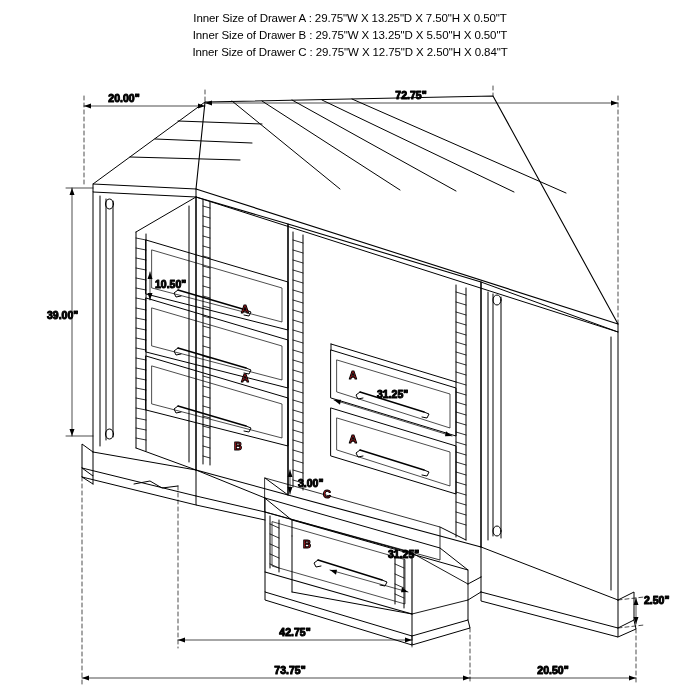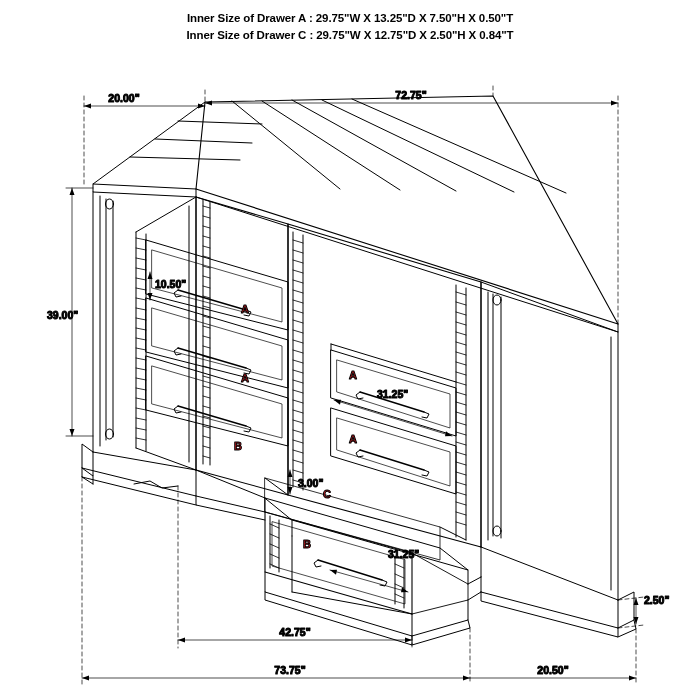--- a/index.html
+++ b/index.html
@@ -13,21 +13,21 @@
   }
   #stage{position:absolute;left:0;top:0;width:700px;height:700px;}
 
   .spec-block{
     position:absolute;
     left:0;top:10px;width:700px;
     text-align:center;
   }
   .spec-line{
     font-size:11.5px;
-    font-weight:bold;
+    font-weight:normal;
     line-height:17px;
     letter-spacing:-0.1px;
     white-space:nowrap;
   }
 
   svg{position:absolute;left:0;top:0;}
 
   .dimtext{
     font-family:"Liberation Sans",sans-serif;
     font-size:10.5px;
@@ -41,20 +41,21 @@
     fill:#d81f26;
   }
 </style>
 </head>
 <body>
 
 <div id="stage">
 
   <div class="spec-block">
     <div class="spec-line">Inner Size of Drawer A : 29.75"W X 13.25"D X 7.50"H X 0.50"T</div>
+    <div class="spec-line">Inner Size of Drawer B : 29.75"W X 13.25"D X 5.50"H X 0.50"T</div>
     <div class="spec-line">Inner Size of Drawer C : 29.75"W X 12.75"D X 2.50"H X 0.84"T</div>
   </div>
 
   <svg width="700" height="700" viewBox="0 0 700 700">
     <g fill="none" stroke="#000" stroke-width="1" stroke-linejoin="round" stroke-linecap="round">
 
       <g>
         <path d="M205,102 L493,96 L618,324 L196,189 Z" stroke-width="1.1"></path>
         <path d="M205,102 L93,184 L196,189"></path>
         <path d="M93,184 L93,192 L196,197"></path>

